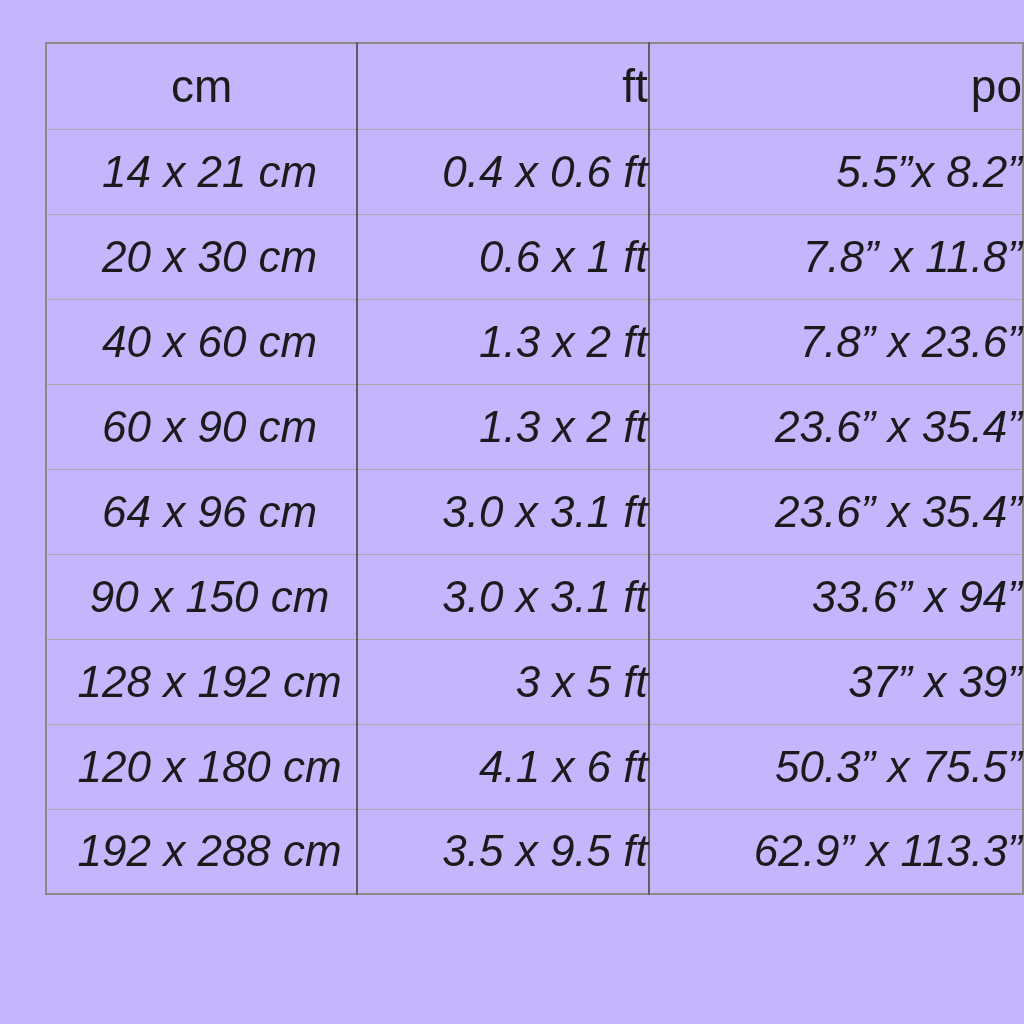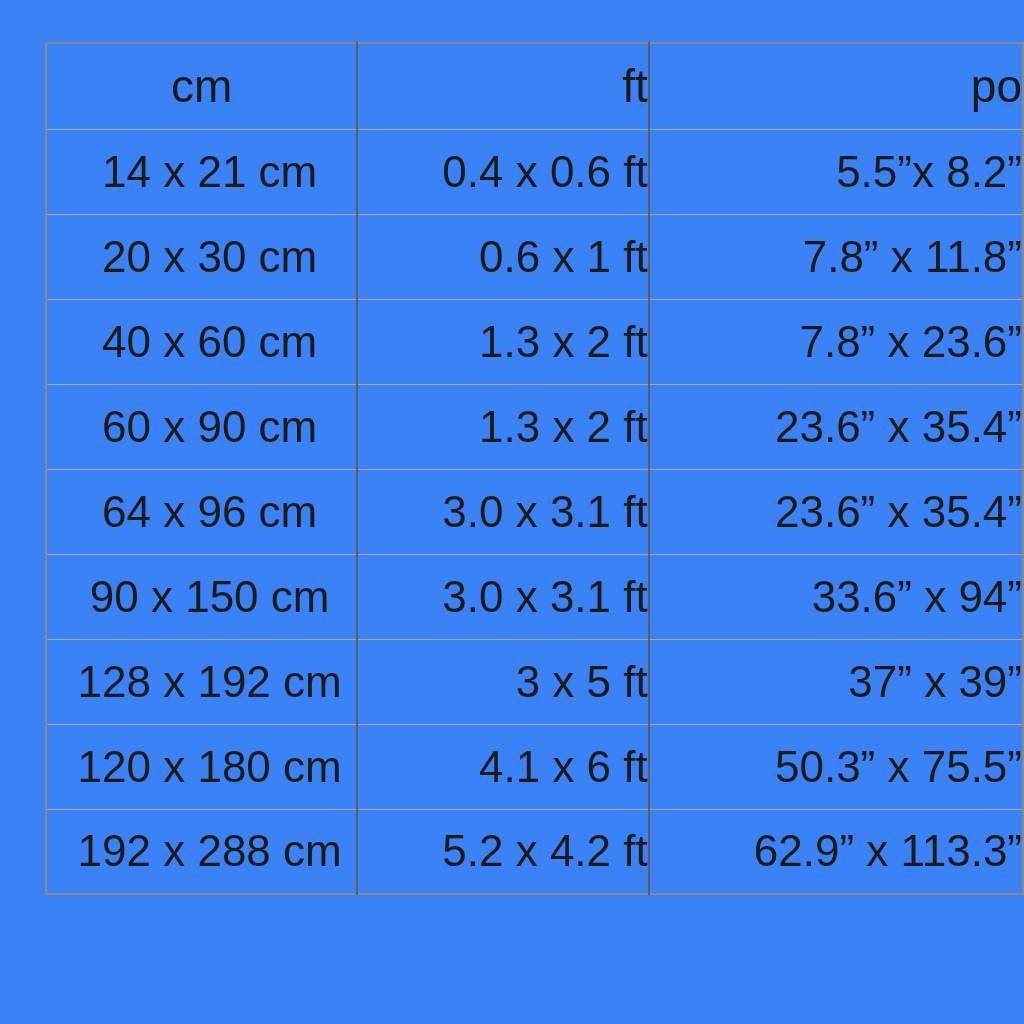--- a/index.html
+++ b/index.html
@@ -3,21 +3,21 @@
 <meta charset="utf-8">
 <style>
   html, body {
     margin: 0;
     padding: 0;
   }
   .canvas {
     position: relative;
     width: 1024px;
     height: 1024px;
-    background: #3b82f6;
+    background: #c4b5fd;
     overflow: hidden;
     font-family: "Liberation Sans", "DejaVu Sans", sans-serif;
     color: #1b1b1b;
   }
   table.size-table {
     position: absolute;
     left: 45px;
     top: 42px;
     border-collapse: collapse;
     table-layout: fixed;
@@ -34,21 +34,21 @@
     font-weight: 400;
     border-top: 1px solid #a9a9a9;
     overflow: visible;
   }
   
   .size-table th + th, .size-table td + td {
     border-left: 2px solid #5e5e5e;
     text-align: right;
   }
   .size-table thead tr { height: 86px; }
-  .size-table tbody tr { height: 85px; }
+  .size-table tbody tr { height: 85px; font-style: italic; }
   .size-table th {
     font-size: 46px;
     font-weight: 400;
   }
   .size-table td {
     font-size: 44px;
   }
   
   .size-table td.col-cm { padding-left: 16px; }
   .size-table td.col-ft { padding-left: 4px; }
@@ -107,18 +107,18 @@
         <td class="col-ft">3 x 5 ft</td>
         <td class="col-po">37” x 39”</td>
       </tr>
       <tr>
         <td class="col-cm">120 x 180 cm</td>
         <td class="col-ft">4.1 x 6 ft</td>
         <td class="col-po">50.3” x 75.5”</td>
       </tr>
       <tr>
         <td class="col-cm">192 x 288 cm</td>
-        <td class="col-ft">5.2 x 4.2 ft</td>
+        <td class="col-ft">3.5 x 9.5 ft</td>
         <td class="col-po">62.9” x 113.3”</td>
       </tr>
     </tbody>
   </table>
 </div>
 
 </body></html>

